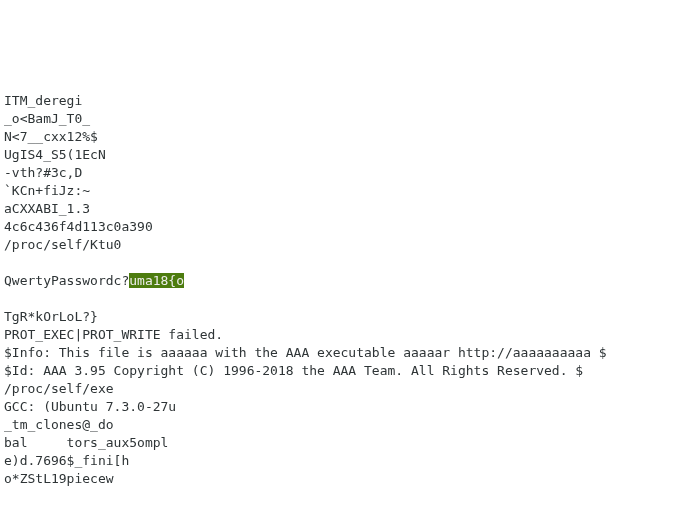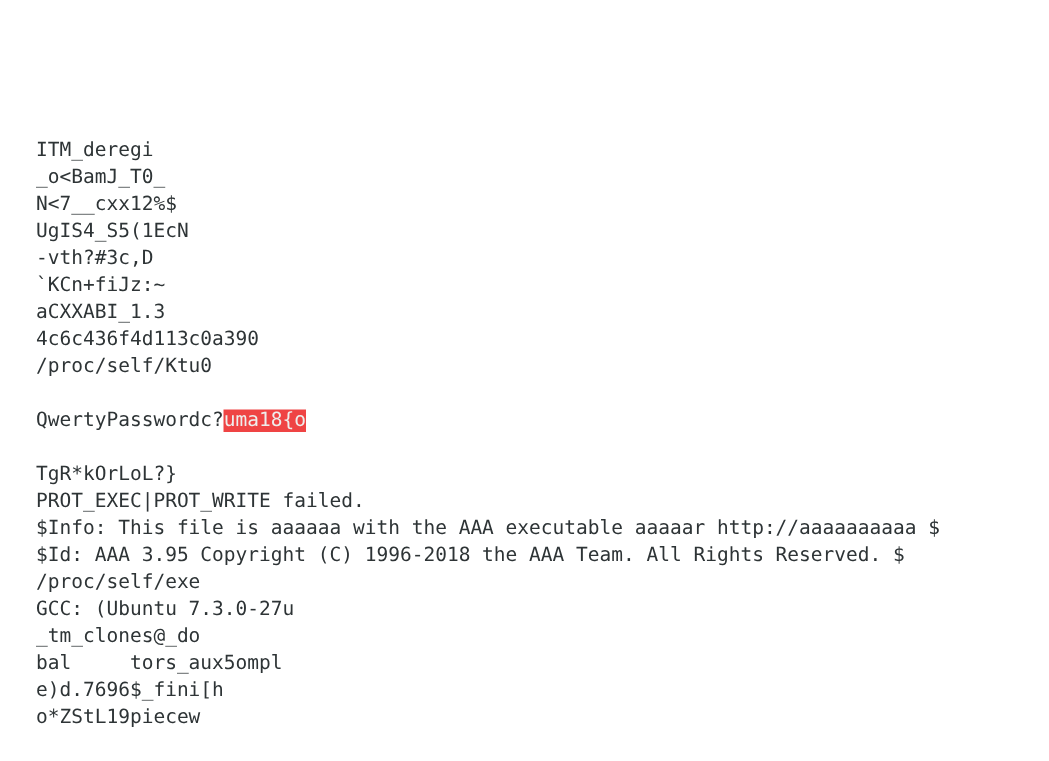--- a/index.html
+++ b/index.html
@@ -14,22 +14,22 @@
       padding: 2px 4px;
       overflow: hidden;
       white-space: pre;
     }
     .timestamp { color: #888a85; font-weight: bold; }
     .userhost { color: #4e9a06; font-weight: bold; }
     .sep { color: #3465a4; font-weight: bold; }
     .path { color: #3465a4; font-weight: bold; }
     .dollar { color: #2e3436; }
     .cmd { color: #2e3436; }
-    .output-line { color: #2e3436; margin-left: 20px; }
-    .highlight { background: #ef4444; color: #eeeeec; }
+    .output-line { color: #2e3436; }
+    .highlight { background: #4d7c0f; color: #eeeeec; }
     #lines div { white-space: pre; }
   </style>
 </head>
 <body>
 
 
 
 <div>
 <div id="lines"><div class="output-line">ITM_deregi</div><div class="output-line">_o&lt;BamJ_T0_</div><div class="output-line">N&lt;7__cxx12%$</div><div class="output-line">UgIS4_S5(1EcN</div><div class="output-line">-vth?#3c,D</div><div class="output-line">`KCn+fiJz:~</div><div class="output-line">aCXXABI_1.3</div><div class="output-line">4c6c436f4d113c0a390</div><div class="output-line">/proc/self/Ktu0</div></div>
 <div><span class="output-line">QwertyPasswordc?</span><span class="highlight">uma18{o</span></div>

